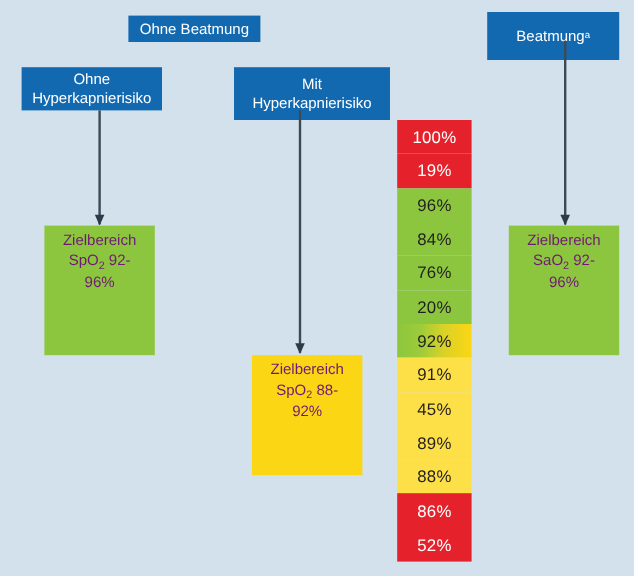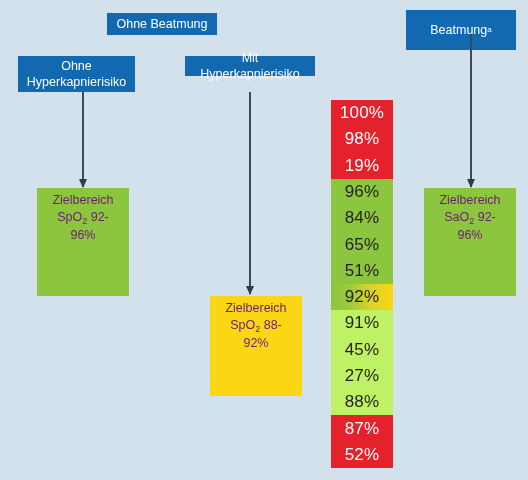--- a/index.html
+++ b/index.html
@@ -33,21 +33,21 @@
     justify-content: center;
     box-sizing: border-box;
     padding: 2px 4px;
   }
   .bluebox .lbl { display: block; white-space: pre-line; }
   .bluebox sup { font-size: 8px; vertical-align: super; line-height: 0; }
 
   #box-ohne-beatmung { left: 107px; top: 13px;  width: 110px; height: 22px; }
   #box-beatmung      { left: 406px; top: 10px;  width: 110px; height: 40px; }
   #box-ohne-hyper    { left: 18px;  top: 56px;  width: 117px; height: 36px; align-items: center; }
-  #box-mit-hyper     { left: 185px; top: 56px;  width: 130px; height: 20px; }
+  #box-mit-hyper     { left: 195px; top: 56px;  width: 130px; height: 44px; }
 
   
   .arrow { position: absolute; }
   .arrow .shaft {
     position: absolute;
     left: 0; top: 0;
     width: 2px;
     background: #3a4a57;
     height: 100%;
   }
@@ -92,26 +92,26 @@
     width: 62px;
     height: 368px;
     display: flex;
     flex-direction: column;
   }
   .scale-row {
     flex: 1 1 0;
     display: flex;
     align-items: center;
     justify-content: center;
-    font-size: 17px;
+    font-size: 14px;
     letter-spacing: 0.2px;
   }
   .scale-row.red    { background: #e5222b; color: #ffffff; }
   .scale-row.green  { background: #8cc63e; color: #231f20; }
-  .scale-row.yellow { background: #bef264; color: #231f20; }
+  .scale-row.yellow { background: #fde047; color: #231f20; }
   .scale-row.green-yellow {
     background: linear-gradient(90deg, #8cc63e 0%, #9dcc3a 32%, #d9d227 62%, #fbd614 100%);
     color: #231f20;
   }
 </style>
 </head>
 <body>
 
 <div id="stage">
 
@@ -160,53 +160,50 @@
   <div class="target" id="target-right">
     <span><span>Zielbereich</span><br><span>SaO</span><sub>2</sub><span class="lbl"> 92-
 96%</span></span>
   </div>
 
   <div id="scale">
       <div class="scale-row red">
         <span>100%</span>
       </div>
       <div class="scale-row red">
-        <span>98%</span>
-      </div>
-      <div class="scale-row red">
         <span>19%</span>
       </div>
       <div class="scale-row green">
         <span>96%</span>
       </div>
       <div class="scale-row green">
         <span>84%</span>
       </div>
       <div class="scale-row green">
-        <span>65%</span>
-      </div>
-      <div class="scale-row green">
-        <span>51%</span>
+        <span>76%</span>
+      </div>
+      <div class="scale-row green">
+        <span>20%</span>
       </div>
       <div class="scale-row green-yellow">
         <span>92%</span>
       </div>
       <div class="scale-row yellow">
         <span>91%</span>
       </div>
       <div class="scale-row yellow">
         <span>45%</span>
       </div>
       <div class="scale-row yellow">
-        <span>27%</span>
+        <span>89%</span>
       </div>
       <div class="scale-row yellow">
         <span>88%</span>
       </div>
       <div class="scale-row red">
-        <span>87%</span>
+        <span>86%</span>
       </div>
       <div class="scale-row red">
         <span>52%</span>
       </div>
     </div>
 
 </div>
 
 </body></html>

